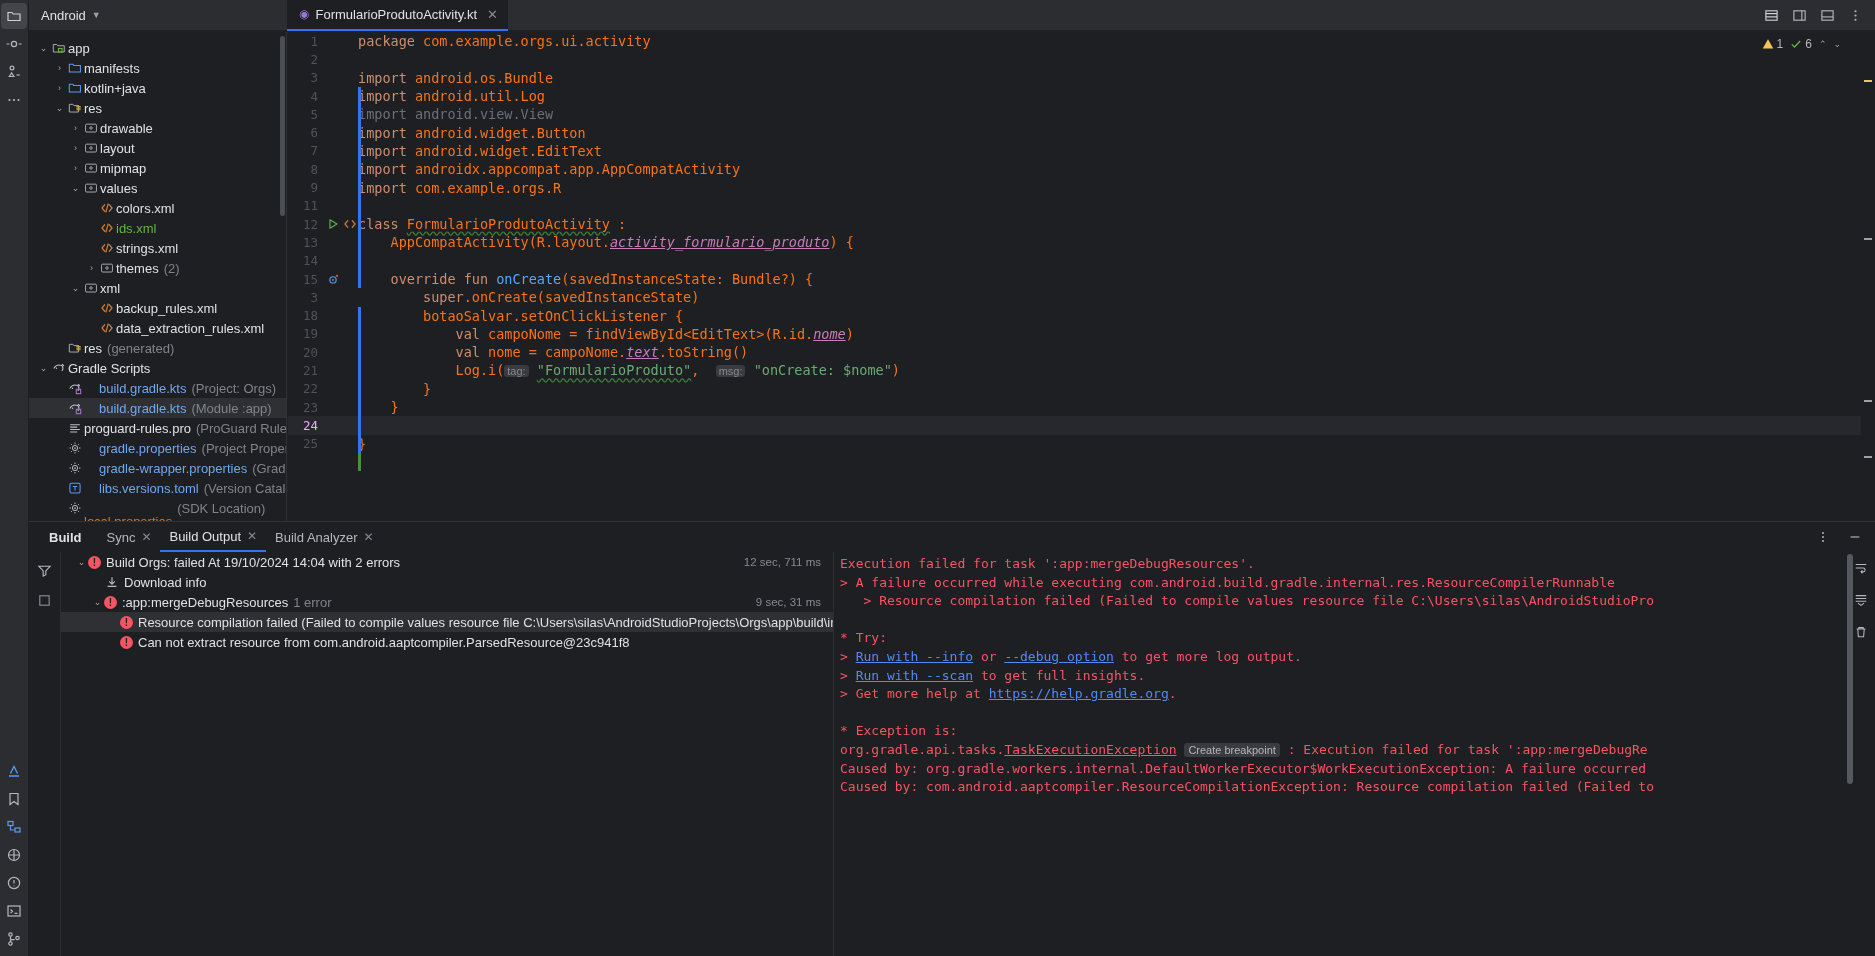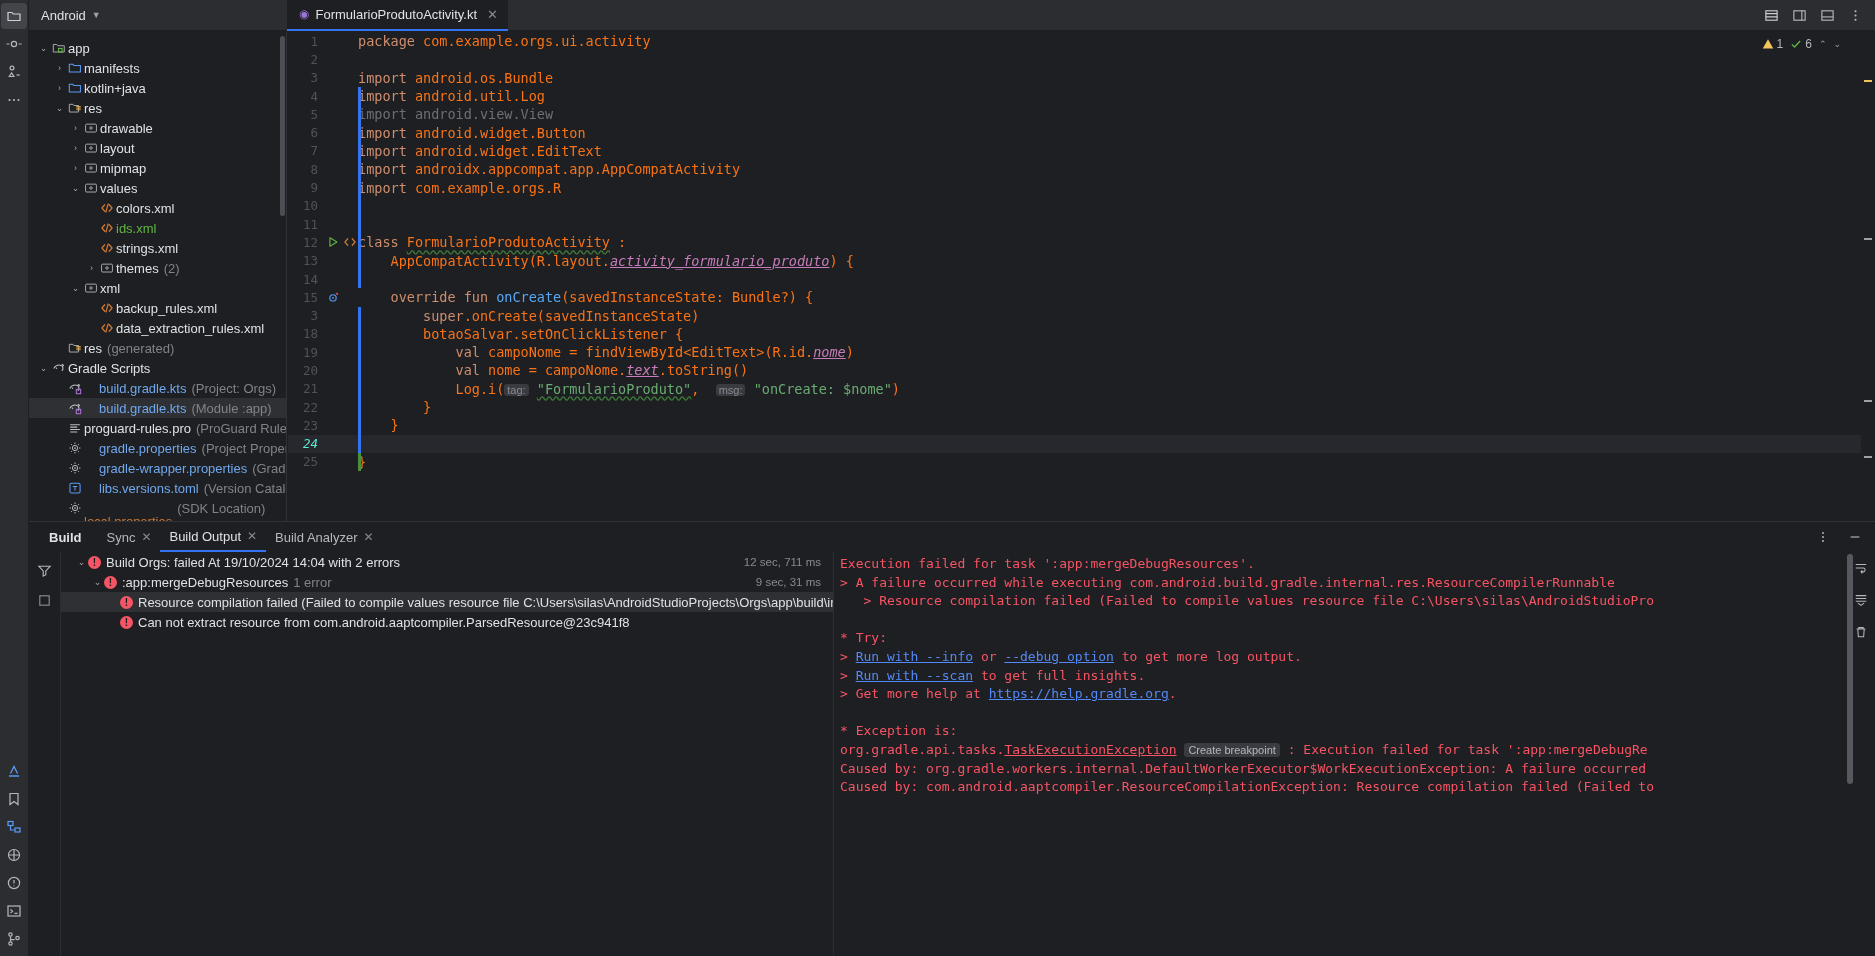--- a/index.html
+++ b/index.html
@@ -87,21 +87,21 @@
     background: #1e1f22; overflow: hidden;
   }
   .code-area { position: relative; font-family: "DejaVu Sans Mono", monospace; font-size: 13.5px; }
   .cline {
     height: 18.3px; display: flex; align-items: center; white-space: pre; position: relative;
   }
   .lnum {
     width: 34px; flex: 0 0 34px; text-align: right; color: #4f5358; font-size: 12.5px;
     font-family: "DejaVu Sans Mono", monospace; padding-right: 4px;
   }
-  .lnum.cur { color: #5eead4; font-style: italic; }
+  .lnum.cur { color: #f0abfc; }
   .gicons { width: 36px; flex: 0 0 36px; display: flex; align-items: center; gap: 2px; padding-left: 3px; }
   .cline.curline { background: #26282e; }
   .fold-bar {
     position: absolute; left: 70px; width: 3px; background: #3574f0;
   }
 
   
   .kw { color: #cf8e6d; }
   .fn { color: #56a8f5; }
   .str { color: #6aab73; }
@@ -589,21 +589,20 @@
     <div class="code-area" id="code-root">
         <div class="cline"><span class="lnum">1</span><span class="gicons"></span><span><span class="kw">package </span><span class="id">com.example.orgs.ui.activity</span></span></div>
         <div class="cline"><span class="lnum">2</span><span class="gicons"></span><span></span></div>
         <div class="cline"><span class="lnum">3</span><span class="gicons"></span><span><span class="kw">import </span><span class="id">android.os.Bundle</span></span></div>
         <div class="cline"><span class="lnum">4</span><span class="gicons"></span><span><span class="kw">import </span><span class="id">android.util.Log</span></span></div>
         <div class="cline"><span class="lnum">5</span><span class="gicons"></span><span><span class="grey">import </span><span class="grey">android.view.View</span></span></div>
         <div class="cline"><span class="lnum">6</span><span class="gicons"></span><span><span class="kw">import </span><span class="id">android.widget.Button</span></span></div>
         <div class="cline"><span class="lnum">7</span><span class="gicons"></span><span><span class="kw">import </span><span class="id">android.widget.EditText</span></span></div>
         <div class="cline"><span class="lnum">8</span><span class="gicons"></span><span><span class="kw">import </span><span class="id">androidx.appcompat.app.AppCompatActivity</span></span></div>
         <div class="cline"><span class="lnum">9</span><span class="gicons"></span><span><span class="kw">import </span><span class="id">com.example.orgs.R</span></span></div>
-        <div class="cline"><span class="lnum">10</span><span class="gicons"></span><span></span></div>
         <div class="cline"><span class="lnum">11</span><span class="gicons"></span><span></span></div>
         <div class="cline"><span class="lnum">12</span><span class="gicons"><span class="ic" style="width:15px"><svg width="14" height="14" viewBox="0 0 16 16">
                 <path d="M4.5 3.2l8 4.8-8 4.8z" fill="none" stroke="#62b543" stroke-width="1.3" stroke-linejoin="round"></path>
               </svg></span><span class="ic" style="width:15px"><svg width="14" height="14" viewBox="0 0 16 16">
                 <path d="M5.4 4.3L2.2 8l3.2 3.7M10.6 4.3L13.8 8l-3.2 3.7" fill="none" stroke="#cc7832" stroke-width="1.4" stroke-linecap="round"></path>
               </svg></span></span><span><span class="kw">class </span><span class="id sq">FormularioProdutoActivity</span><span class="id"> :</span></span></div>
         <div class="cline"><span class="lnum">13</span><span class="gicons"></span><span><span class="id">    AppCompatActivity(R.layout.</span><span class="prop">activity_formulario_produto</span><span class="id">) {</span></span></div>
         <div class="cline"><span class="lnum">14</span><span class="gicons"></span><span></span></div>
         <div class="cline"><span class="lnum">15</span><span class="gicons"><span class="ic" style="width:15px"><svg width="14" height="14" viewBox="0 0 16 16">
                 <circle cx="8" cy="9" r="3.6" fill="none" stroke="#5a9bf6" stroke-width="1.3"></circle>
@@ -698,20 +697,30 @@
       <div class="btree" id="btree-root">
           <div class="brow">
             <span style="width:8px;flex:0 0 8px"></span>
             <span class="arrow">⌄</span>
             <span class="errdot">!</span>
             <span class="berr">Build Orgs: failed At 19/10/2024 14:04 with 2 errors</span>
             <span class="btime">12 sec, 711 ms</span>
           </div>
           <div class="brow">
             <span style="width:24px;flex:0 0 24px"></span>
+            <span class="arrow"></span>
+            <span class="ic" style="width:16px;margin-right:4px">
+              <svg width="14" height="14" viewBox="0 0 16 16">
+                <path d="M8 2.5v7.5M4.8 7.2L8 10.4l3.2-3.2M3 13h10" fill="none" stroke="#b9bdc2" stroke-width="1.3"></path>
+              </svg>
+            </span>
+            <span class="berr">Download info</span>
+          </div>
+          <div class="brow">
+            <span style="width:24px;flex:0 0 24px"></span>
             <span class="arrow">⌄</span>
             <span class="errdot">!</span>
             <span class="berr">:app:mergeDebugResources</span>
             <span class="tsub">1 error</span>
             <span class="btime">9 sec, 31 ms</span>
           </div>
           <div class="brow sel">
             <span style="width:40px;flex:0 0 40px"></span>
             <span class="arrow"></span>
             <span class="errdot">!</span>

